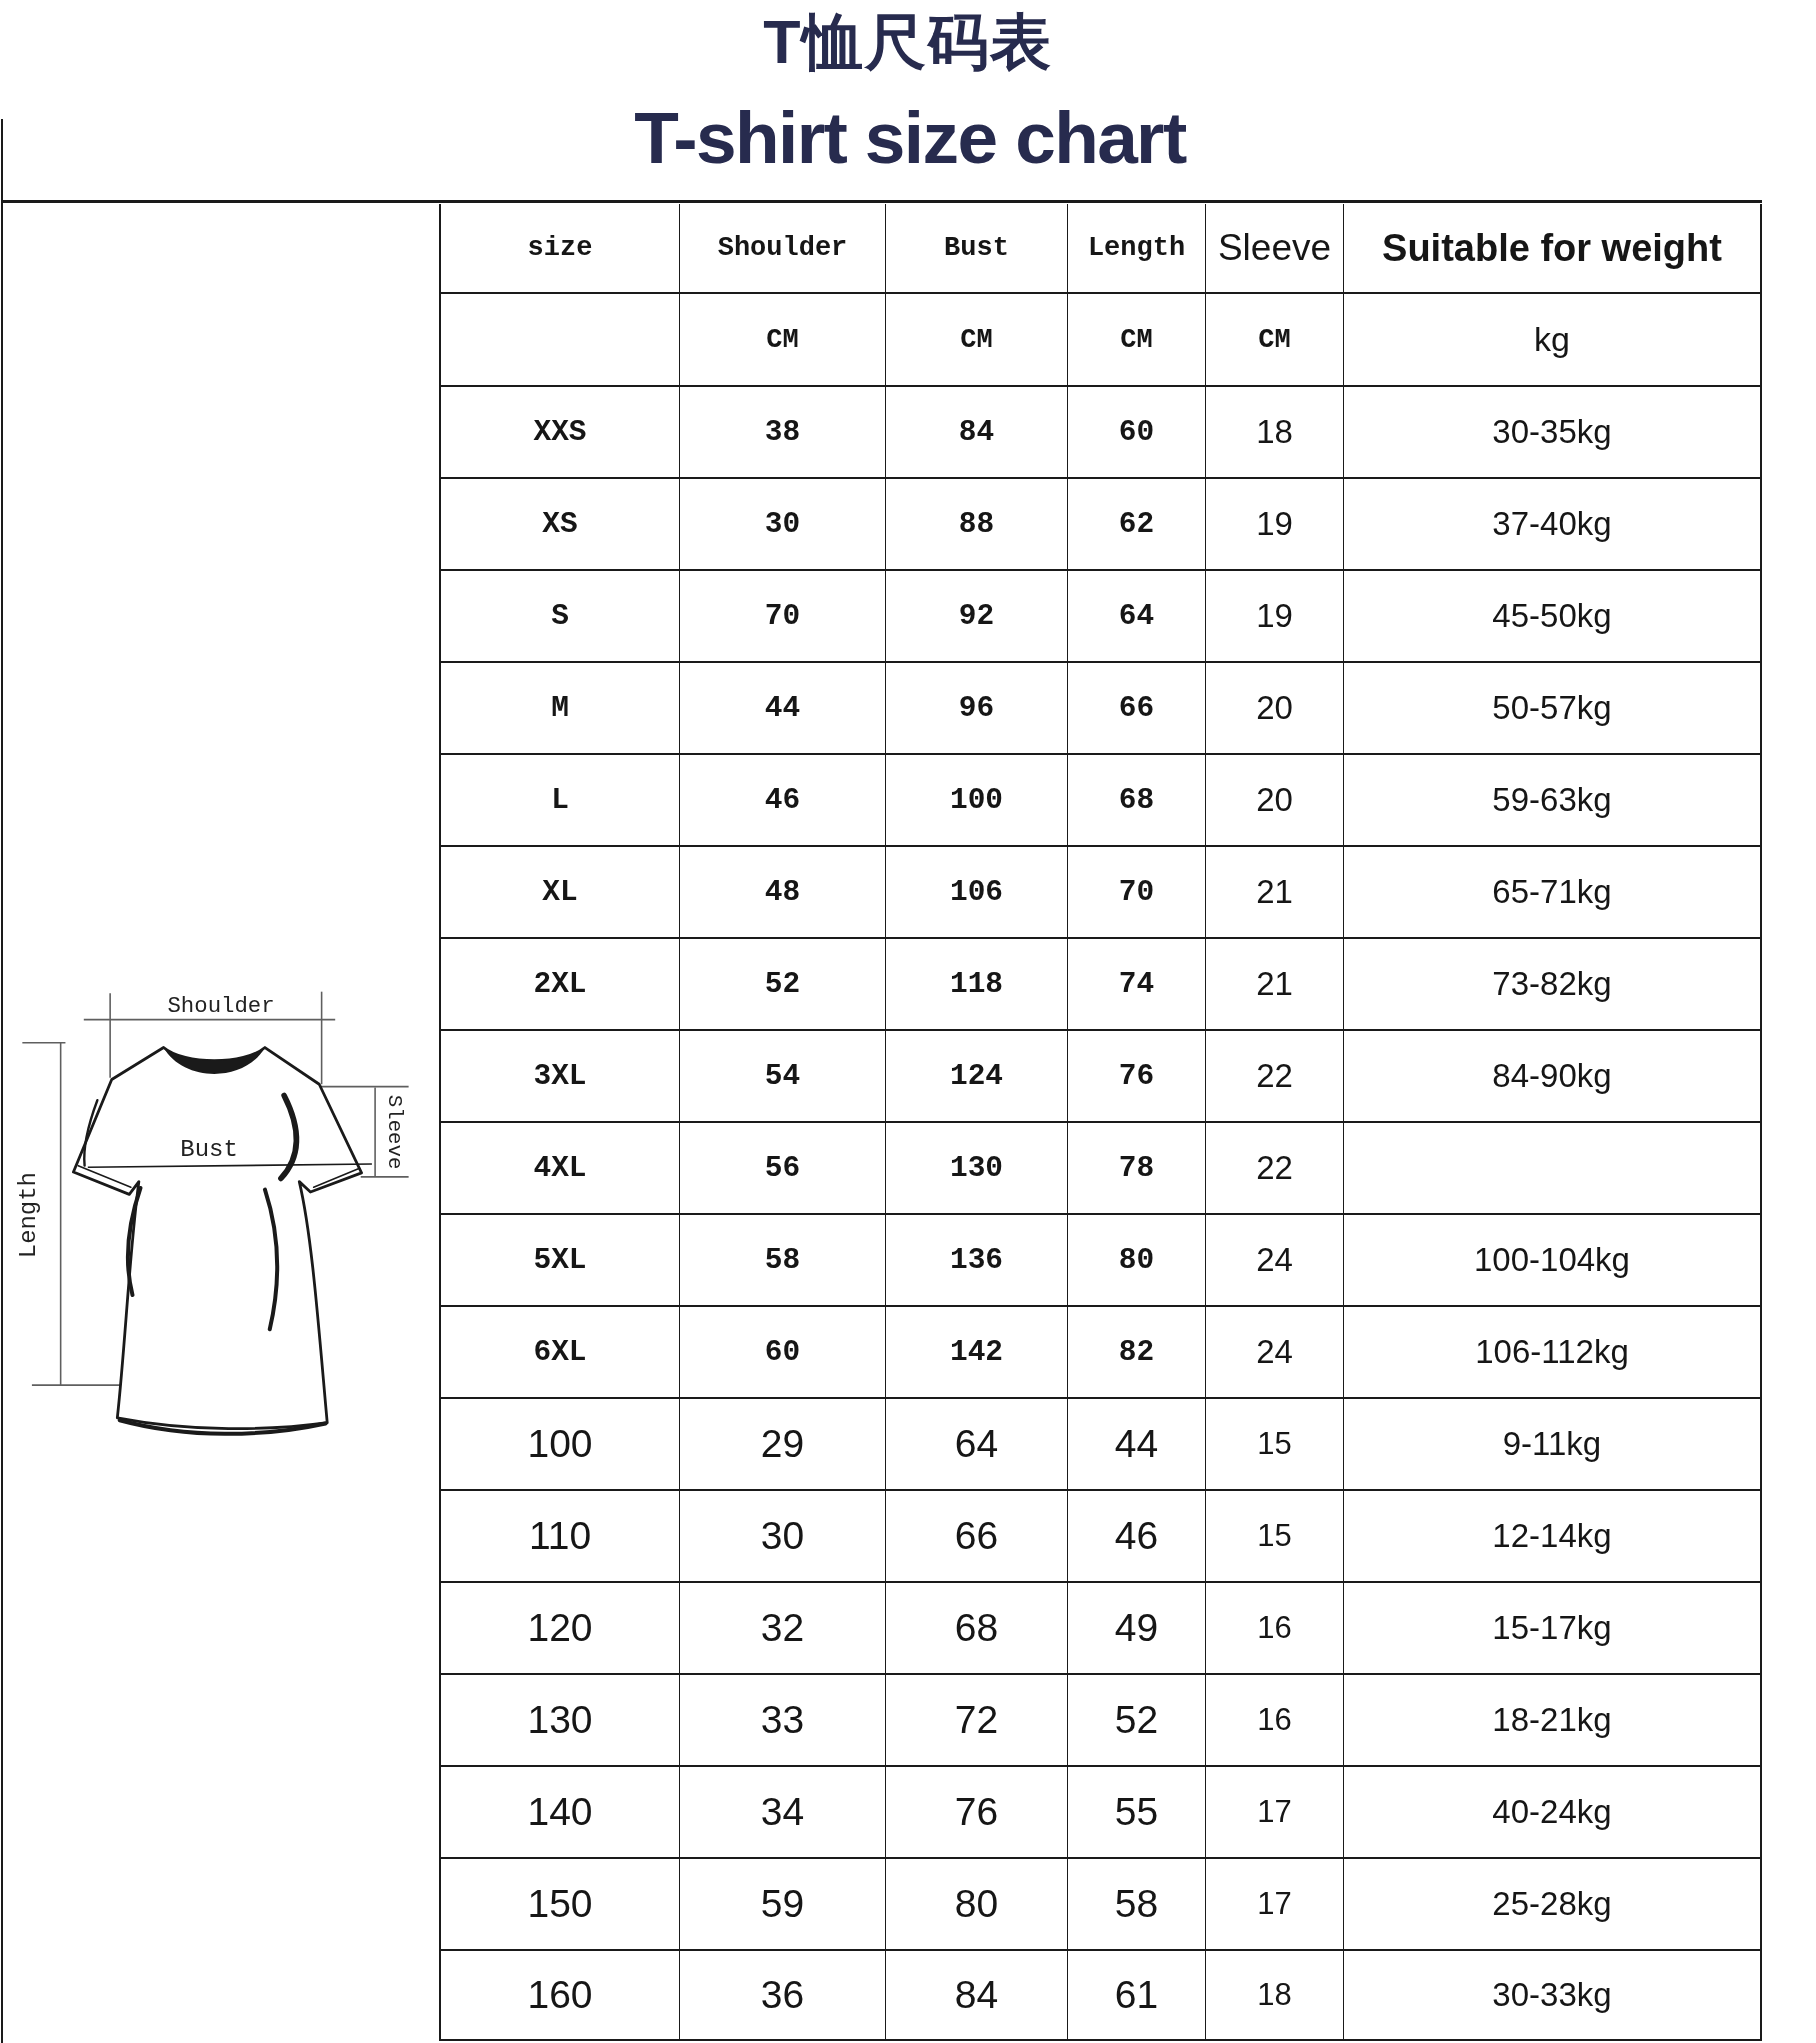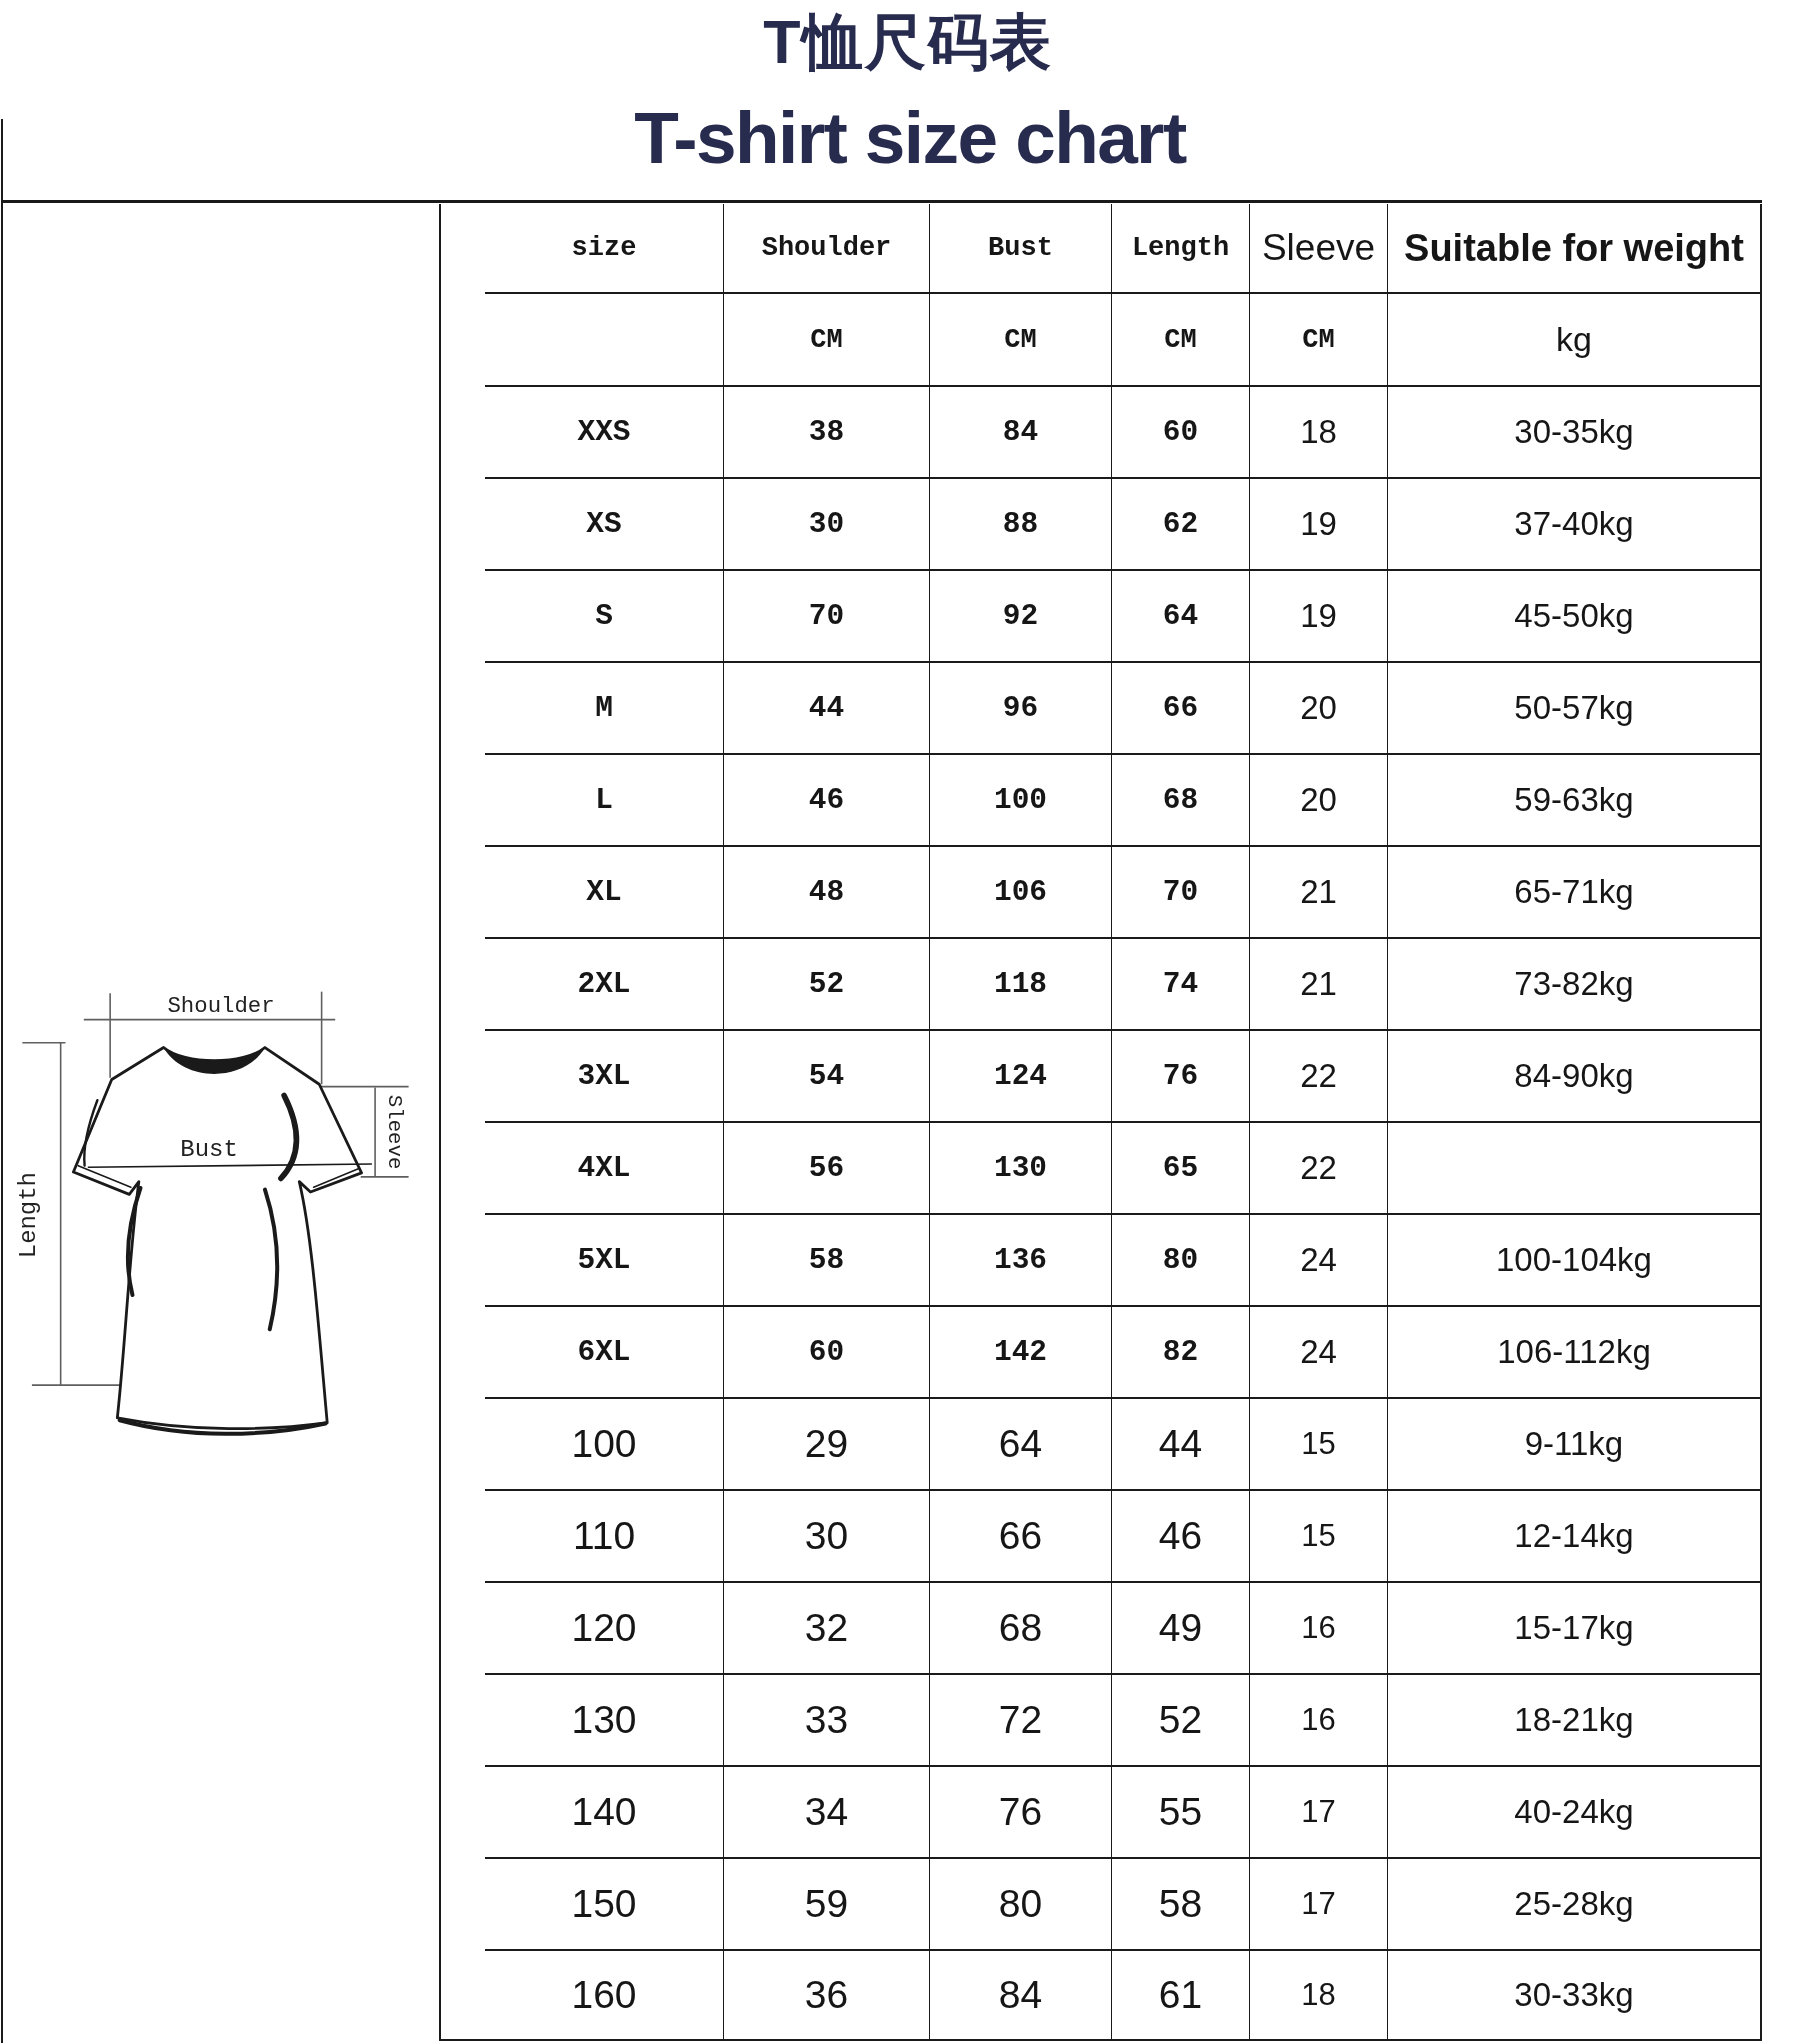--- a/index.html
+++ b/index.html
@@ -26,21 +26,21 @@
   .top-line{position:absolute;left:0.8px;top:200px;width:1761px;height:3.2px;background:#1a1a1a;}
 
   
   .size-table{
     position:absolute;left:439px;top:204px;width:1323px;box-sizing:border-box;
     border-left:2.4px solid #1a1a1a;border-right:2.4px solid #1a1a1a;border-bottom:2.4px solid #1a1a1a;
     background:#ffffff;
   }
   .t-row{
     display:grid;grid-template-columns:239px 206px 182px 138px 138px 1fr;
-    height:92px;border-bottom:2.4px solid #1a1a1a;box-sizing:border-box;margin-left:44px;
+    height:92px;border-bottom:2.4px solid #1a1a1a;box-sizing:border-box;
   }
   .t-row.head{height:90px;}
   .t-row.units{height:93px;}
   #tbody .t-row:last-child{height:88px;border-bottom:none;}
   .t-cell{
     display:flex;align-items:center;justify-content:center;
     border-right:1.6px solid #1a1a1a;color:#161616;box-sizing:border-box;
     white-space:nowrap;
   }
   .t-cell.c5{border-right:none;}
@@ -193,21 +193,21 @@
           <div class="t-cell c1">54</div>
           <div class="t-cell c2">124</div>
           <div class="t-cell c3">76</div>
           <div class="t-cell c4">22</div>
           <div class="t-cell c5">84-90kg</div>
         </div>
         <div class="t-row adult">
           <div class="t-cell c0">4XL</div>
           <div class="t-cell c1">56</div>
           <div class="t-cell c2">130</div>
-          <div class="t-cell c3">65</div>
+          <div class="t-cell c3">78</div>
           <div class="t-cell c4">22</div>
         </div>
         <div class="t-row adult">
           <div class="t-cell c0">5XL</div>
           <div class="t-cell c1">58</div>
           <div class="t-cell c2">136</div>
           <div class="t-cell c3">80</div>
           <div class="t-cell c4">24</div>
           <div class="t-cell c5">100-104kg</div>
         </div>

